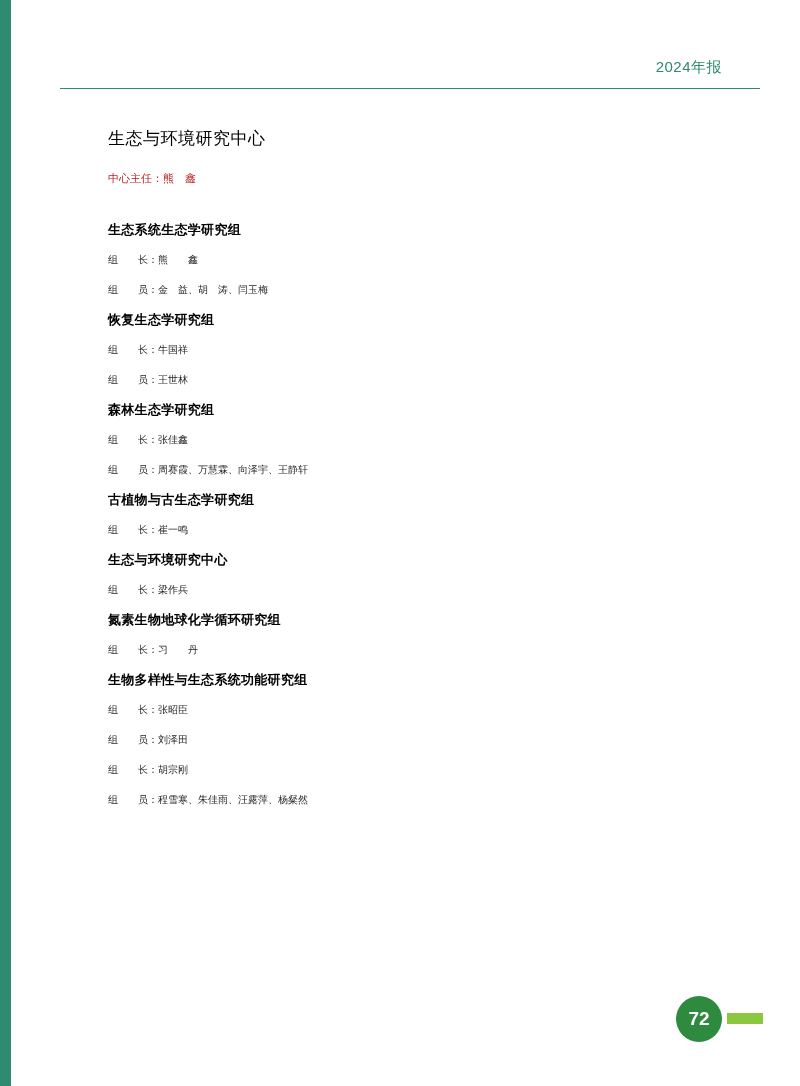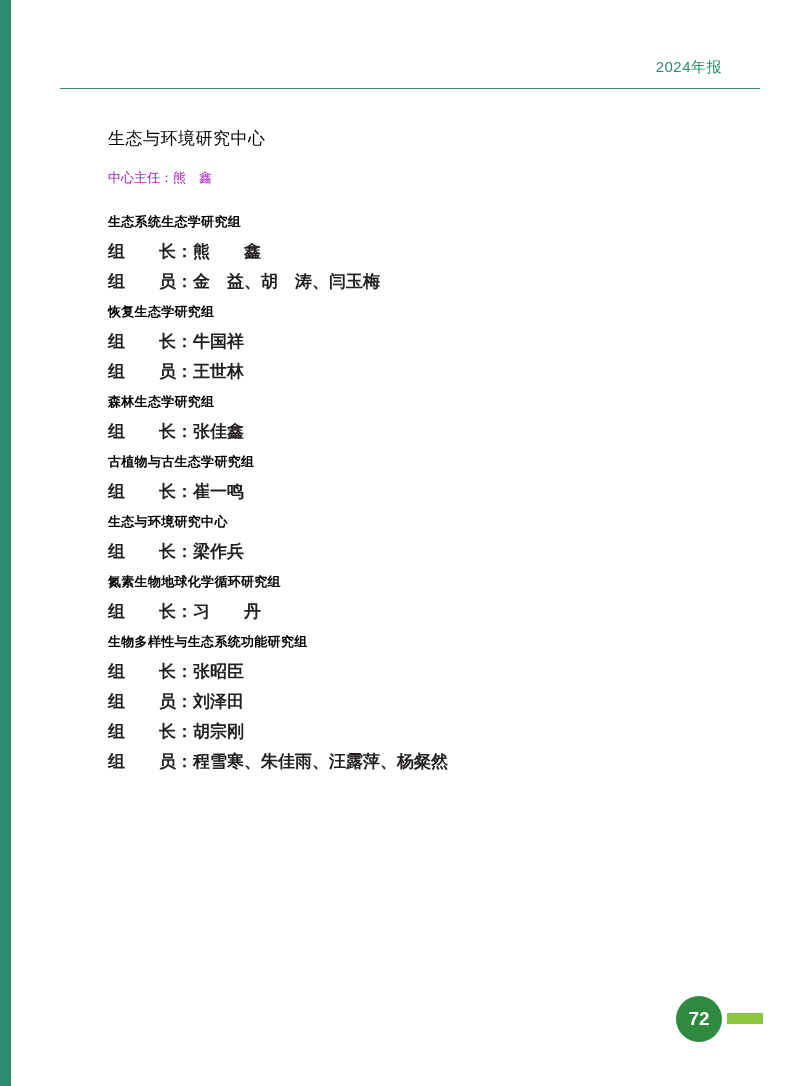--- a/index.html
+++ b/index.html
@@ -72,44 +72,43 @@
   }
   .center-title {
     font-size: 17px;
     font-weight: normal;
     color: #000000;
     letter-spacing: 0.5px;
     margin: 0 0 18px 0;
     line-height: 22px;
   }
   .director-line {
-    font-size: 13px;
-    color: #a21caf;
-    margin: 0 0 24px 0;
+    font-size: 11px;
+    color: #b91c1c;
+    margin: 0 0 32px 0;
     line-height: 20px;
     white-space: pre;
   }
   .group {
     margin: 0 0 0 0;
   }
   .group-name {
     font-size: 13px;
     font-weight: bold;
     color: #000000;
     line-height: 20px;
     margin: 0 0 10px 0;
     letter-spacing: 0.3px;
   }
   .group-row {
-    font-size: 17px;
+    font-size: 10px;
     color: #231f20;
     line-height: 20px;
     margin: 0 0 10px 0;
     white-space: pre;
-    font-weight: bold;
   }
   .group + .group {
     margin-top: 9px;
   }
   
   .page-circle {
     position: absolute;
     left: 676px;
     top: 996px;
     width: 46px;
@@ -158,20 +157,21 @@
 
     <div class="group">
       <div class="group-name">恢复生态学研究组</div>
       <div class="group-row">组　　长：牛国祥</div>
       <div class="group-row">组　　员：王世林</div>
     </div>
 
     <div class="group">
       <div class="group-name">森林生态学研究组</div>
       <div class="group-row">组　　长：张佳鑫</div>
+      <div class="group-row">组　　员：周赛霞、万慧霖、向泽宇、王静轩</div>
     </div>
 
     <div class="group">
       <div class="group-name">古植物与古生态学研究组</div>
       <div class="group-row">组　　长：崔一鸣</div>
     </div>
 
     <div class="group">
       <div class="group-name">生态与环境研究中心</div>
       <div class="group-row">组　　长：梁作兵</div>

